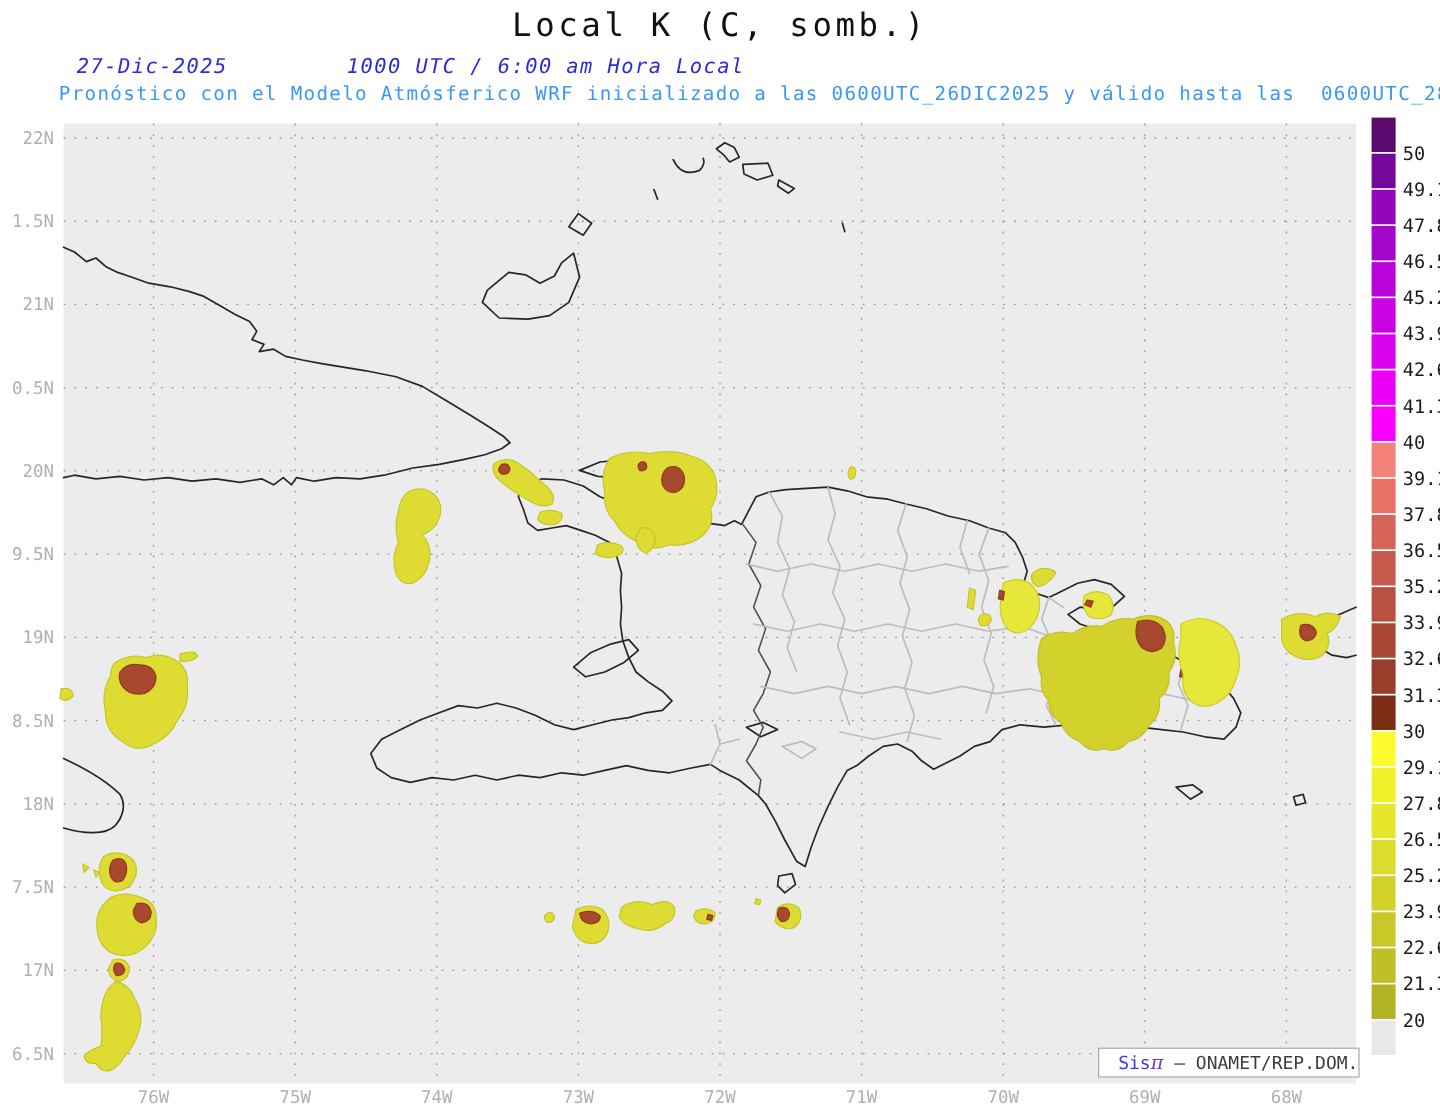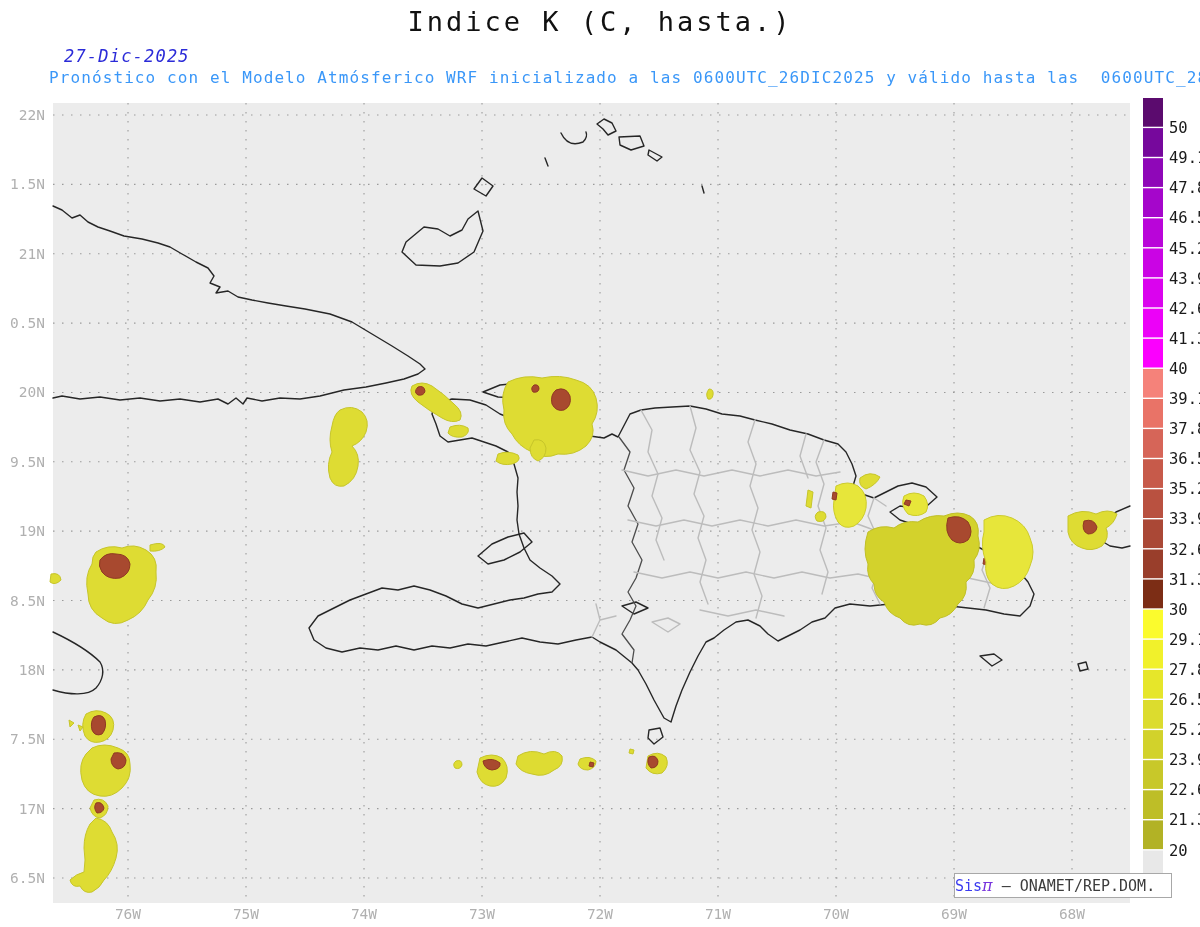--- a/index.html
+++ b/index.html
@@ -17,33 +17,34 @@
   .coast{stroke:#262626;stroke-width:1.4;fill:none;stroke-linejoin:round;stroke-linecap:round;}
   .border{stroke:#4d4d4d;stroke-width:1.3;fill:none;stroke-linejoin:round;}
   .prov{stroke:#bcbcbc;stroke-width:1.4;fill:none;stroke-linejoin:round;stroke-linecap:round;}
   .blob{fill:#dedc33;stroke:#c6c52a;stroke-width:1;}
   .blob-land{fill:#d3d22c;stroke:#c0bf27;stroke-width:1;}
   .blob-bright{fill:#e7e63a;stroke:#cccb2c;stroke-width:1;}
   .core{fill:#a8492f;stroke:#8f3a22;stroke-width:1;}
   .lat-lbl{font-family:"DejaVu Sans Mono",monospace;font-size:14.5px;fill:#b0b0b0;}
   .lon-lbl{font-family:"DejaVu Sans Mono",monospace;font-size:14.5px;fill:#b0b0b0;}
   .cb-lbl{font-family:"DejaVu Sans Mono",monospace;font-size:15.5px;fill:#1a1a1a;}
-  .watermark{position:absolute;left:954px;top:873px;width:216px;height:23px;background:#fff;
-             border:1px solid #a8a8a8;font-size:15px;line-height:23px;text-align:left;white-space:pre;}
+  .watermark{position:absolute;left:915px;top:873px;width:216px;height:23px;background:#fff;
+             border:1px solid #a8a8a8;font-size:15px;line-height:23px;text-align:right;white-space:pre;}
   .wm-brand{color:#3b3bf0;}
   .wm-pi{color:#7733dd;font-family:"DejaVu Serif",serif;font-style:italic;font-size:16px;}
   .wm-suffix{color:#3c3c3c;}
 </style>
 </head>
 <body>
 
 <div class="stage">
 
-  <div class="title">Indice K (C, hasta.)</div>
+  <div class="title">Local K (C, somb.)</div>
   <div class="hdr2 date">27-Dic-2025</div>
+  <div class="hdr2 time">1000 UTC / 6:00 am Hora Local</div>
   <div class="hdr3">Pronóstico con el Modelo Atmósferico WRF inicializado a las 0600UTC_26DIC2025 y válido hasta las  0600UTC_28DIC2025</div>
 
   <svg id="map-svg" width="1200" height="927" viewBox="0 0 1200 927">
 
     <rect x="53" y="103" width="1077" height="800" fill="#ececec"></rect>
 
     <g id="grid">
         <line x1="128" y1="103" x2="128" y2="903" class="grid"></line>
         <line x1="246" y1="103" x2="246" y2="903" class="grid"></line>
         <line x1="364" y1="103" x2="364" y2="903" class="grid"></line>

